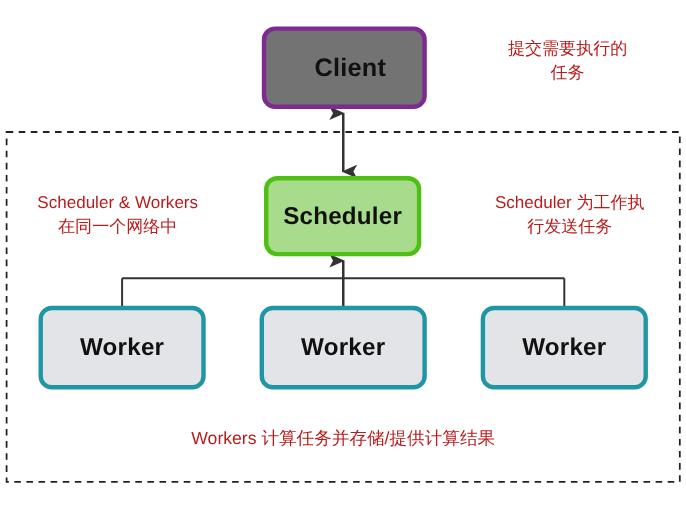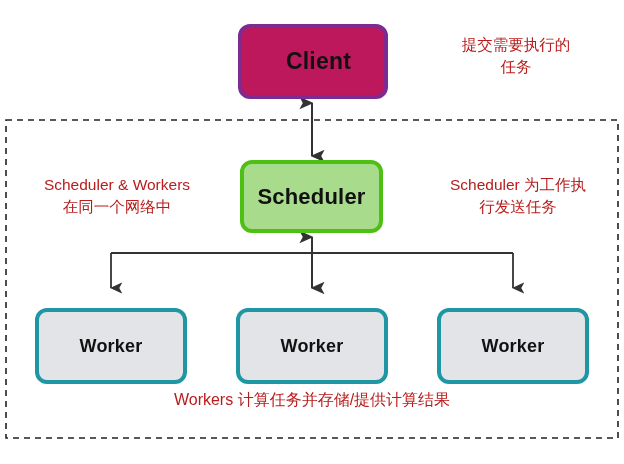--- a/index.html
+++ b/index.html
@@ -34,61 +34,61 @@
     border-radius: 12px;
     font-weight: bold;
     color: #111111;
     letter-spacing: 0.2px;
   }
   #node-client {
     left: 238px;
     top: 24px;
     width: 150px;
     height: 75px;
-    background: #be185d;
+    background: #737373;
     border: 4px solid #7d2a91;
     font-size: 23px;
     padding-left: 11px;
   }
   #node-scheduler {
     left: 240px;
     top: 160px;
     width: 143px;
     height: 73px;
     background: #a8dc8c;
     border: 4px solid #4ec014;
     font-size: 22px;
   }
   .node-worker {
     width: 152px;
     height: 76px;
     background: #e3e4e8;
     border: 4px solid #1f96a3;
-    font-size: 18px;
-    top: 308px;
+    font-size: 22px;
+    top: 278px;
   }
   #node-worker-0 { left: 35px; }
   #node-worker-1 { left: 236px; }
   #node-worker-2 { left: 437px; }
 
   .annotation {
     position: absolute;
     color: #b91c1c;
     font-size: 15.5px;
     line-height: 1.45;
     text-align: center;
     white-space: pre-line;
   }
   #annotation-client {
     left: 420px;
     top: 34px;
     width: 192px;
   }
   #annotation-network {
-    left: 12px;
+    left: 2px;
     top: 174px;
     width: 210px;
   }
   #annotation-dispatch {
     left: 420px;
     top: 174px;
     width: 196px;
   }
   #annotation-workers {
     left: 112px;

